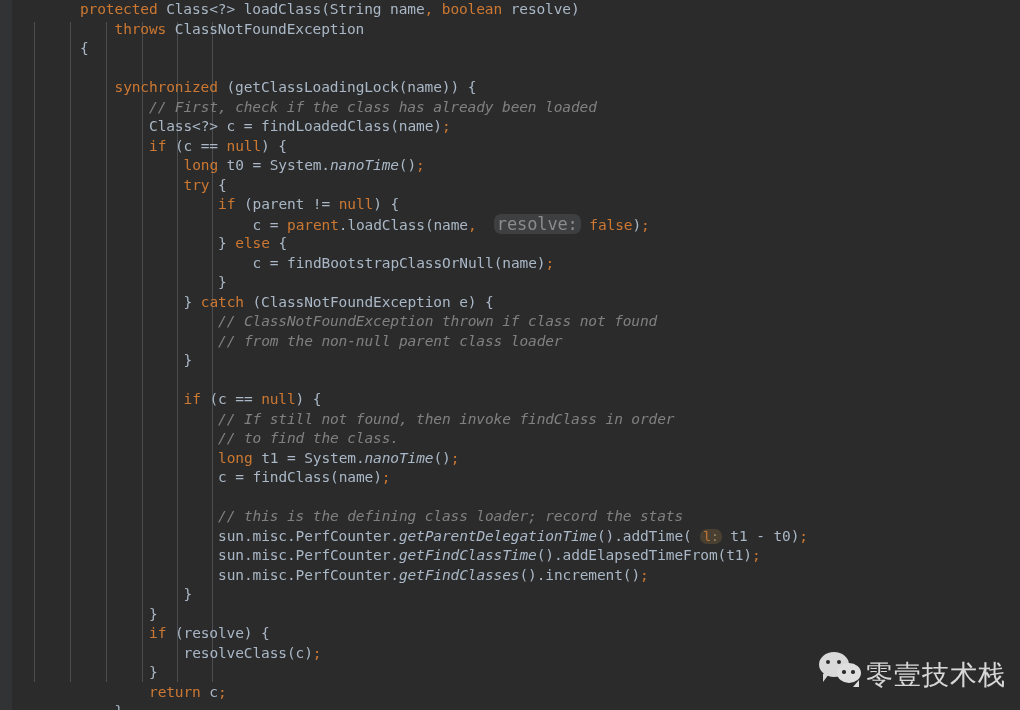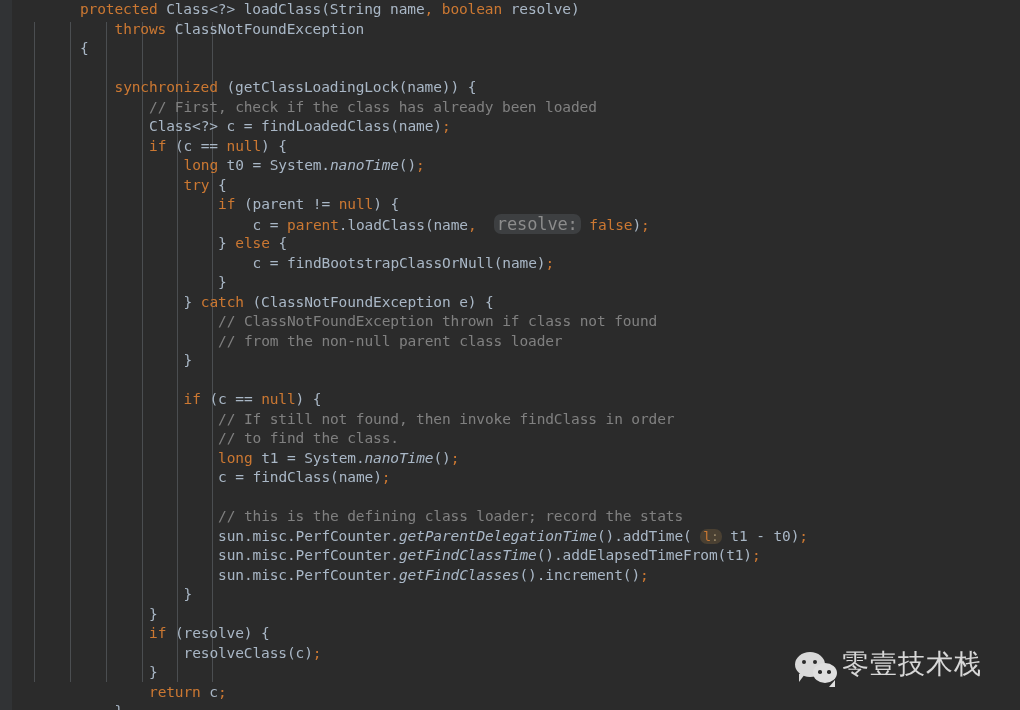--- a/index.html
+++ b/index.html
@@ -56,21 +56,21 @@
   }
   .line {
     height: 19.5px;
     padding-left: 32px;
     white-space: pre;
   }
 
   
   .kw   { color: #cc7832; }          
   .id   { color: #a9b7c6; }          
-  .cmt  { color: #808080; }          
+  .cmt  { color: #808080; font-style: italic; }          
   .pun  { color: #a9b7c6; }          
   .semi { color: #cc7832; }          
   .mth  { color: #a9b7c6; font-style: italic; }  
   .brc  { color: #a9b7c6; }
 
   
   .hint {
     background: #3d3f41;
     color: #8c8c8c;
     border-radius: 7px;
@@ -82,24 +82,24 @@
     color: #9b8a6b;
     border-radius: 7px;
     padding: 0 3px;
     font-size: 13px;
   }
   .hint-l b { color: #cc7832; font-weight: normal; }
 
   
   #watermark {
     position: absolute;
-    right: 38px;
+    right: 14px;
     bottom: 22px;
     display: flex;
-    align-items: flex-start;
+    align-items: flex-end;
     gap: 1px;
     opacity: 0.92;
   }
   #wm-logo {
     position: relative;
     width: 46px;
     height: 38px;
   }
   .bubble {
     position: absolute;

